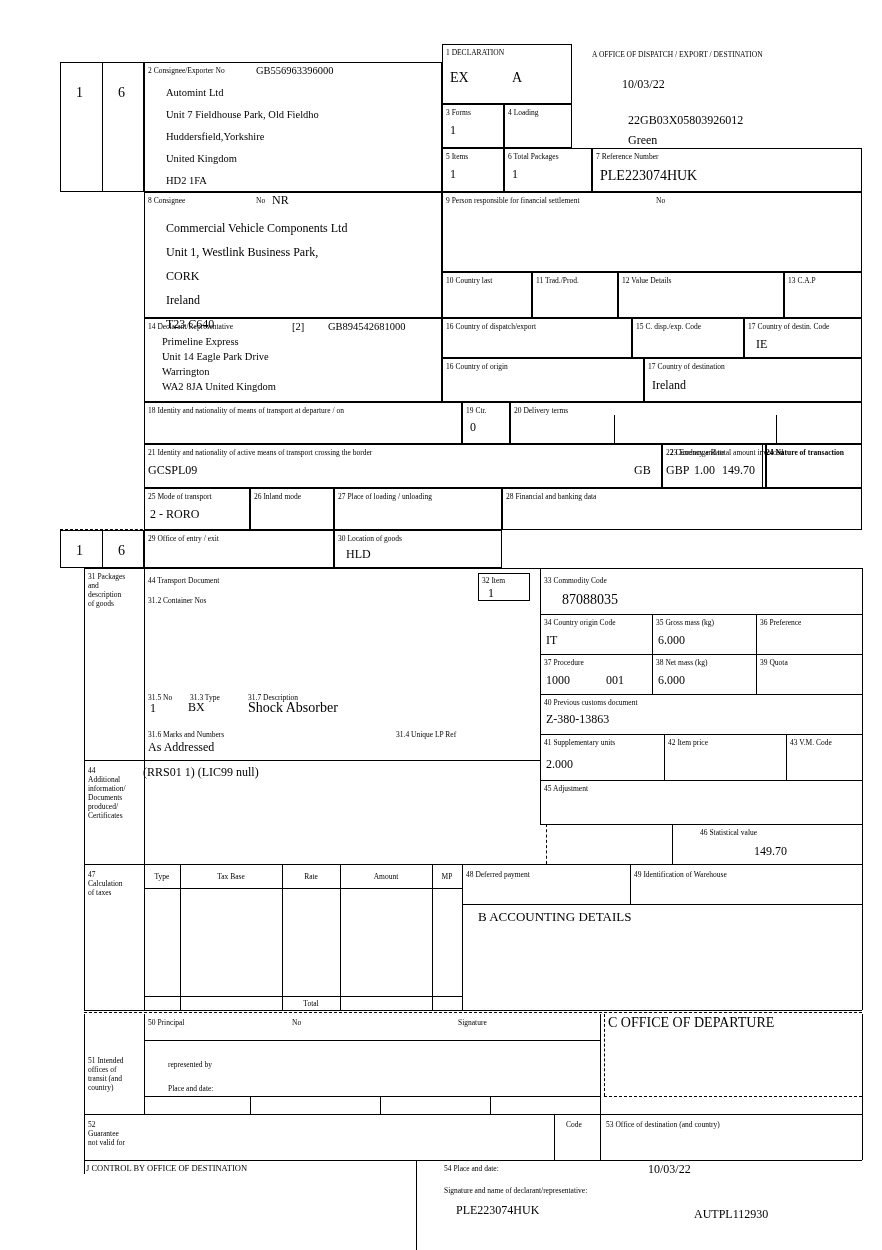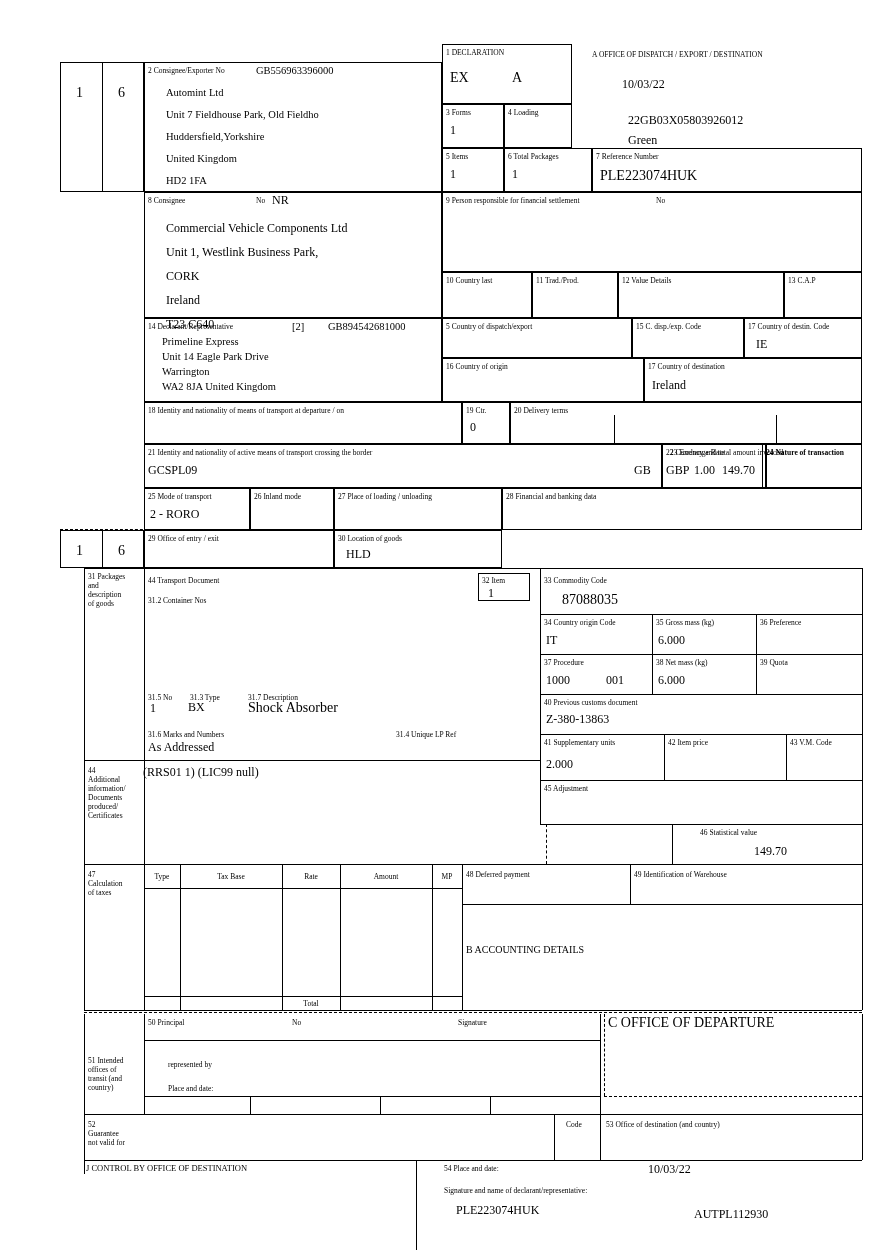--- a/index.html
+++ b/index.html
@@ -147,21 +147,21 @@
   <div class="box" style="left:144px;top:318px;width:298px;height:84px;"></div>
   <div class="lbl" style="left:148px;top:322px;">14 Declarant/Representative</div>
   <div class="val-sm" style="left:292px;top:321px;">[2]</div>
   <div class="val-sm" style="left:328px;top:321px;">GB894542681000</div>
   <div class="val-sm" style="left:162px;top:334px;line-height:15px;">Primeline Express
 Unit 14 Eagle Park Drive
 Warrington
 WA2 8JA United Kingdom</div>
 
   <div class="box" style="left:442px;top:318px;width:190px;height:40px;"></div>
-  <div class="lbl" style="left:446px;top:322px;">5 Country of dispatch/export</div>
+  <div class="lbl" style="left:446px;top:322px;">16 Country of dispatch/export</div>
   <div class="box" style="left:632px;top:318px;width:112px;height:40px;"></div>
   <div class="lbl" style="left:636px;top:322px;">15 C. disp./exp. Code</div>
   <div class="box" style="left:744px;top:318px;width:118px;height:40px;"></div>
   <div class="lbl" style="left:748px;top:322px;">17 Country of destin. Code</div>
   <div class="val" style="left:756px;top:338px;">IE</div>
 
   <div class="box" style="left:442px;top:358px;width:202px;height:44px;"></div>
   <div class="lbl" style="left:446px;top:362px;">16 Country of origin</div>
   <div class="box" style="left:644px;top:358px;width:218px;height:44px;"></div>
   <div class="lbl" style="left:648px;top:362px;">17 Country of destination</div>
@@ -329,21 +329,21 @@
   <div class="lbl ctr" style="left:340px;top:872px;width:92px;">Amount</div>
   <div class="lbl ctr" style="left:432px;top:872px;width:30px;">MP</div>
   <div class="lbl ctr" style="left:282px;top:999px;width:58px;">Total</div>
 
   <div class="lbl" style="left:466px;top:870px;">48 Deferred payment</div>
   <div class="line-v" style="left:630px;top:864px;height:40px;"></div>
   <div class="lbl" style="left:634px;top:870px;">49 Identification of Warehouse</div>
   <div class="line-h" style="left:462px;top:904px;width:400px;"></div>
   <div class="line-v" style="left:862px;top:864px;height:146px;"></div>
 
-  <div class="lbl" style="left:466px;top:912px;font-size:10px;margin-top:33px;">B ACCOUNTING DETAILS</div>
+  <div class="lbl" style="left:478px;top:912px;font-size:13px;">B ACCOUNTING DETAILS</div>
   <div class="line-h" style="left:462px;top:1010px;width:400px;"></div>
 
   <div class="dash-h" style="left:84px;top:1012px;width:778px;"></div>
 
   <div class="line-v" style="left:144px;top:1014px;height:100px;"></div>
   <div class="line-v" style="left:600px;top:1014px;height:100px;"></div>
   <div class="line-h" style="left:144px;top:1040px;width:456px;"></div>
   <div class="lbl" style="left:148px;top:1018px;">50 Principal</div>
   <div class="lbl" style="left:292px;top:1018px;">No</div>
   <div class="lbl" style="left:458px;top:1018px;">Signature</div>

